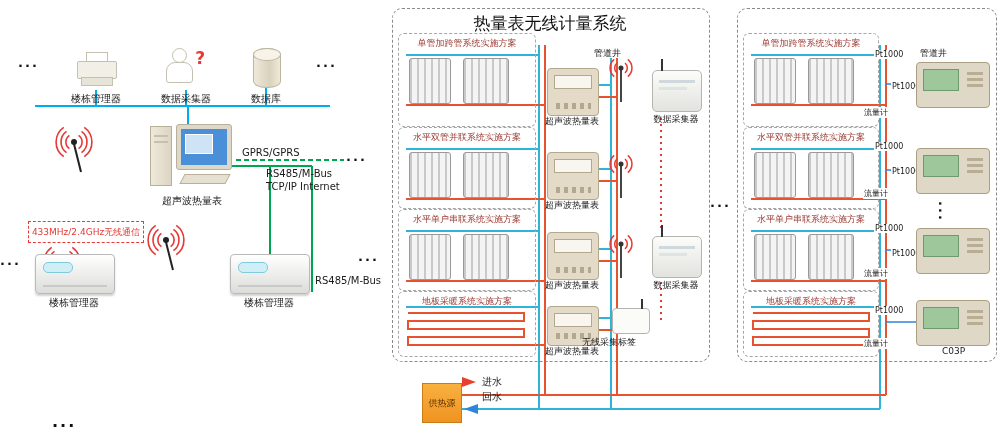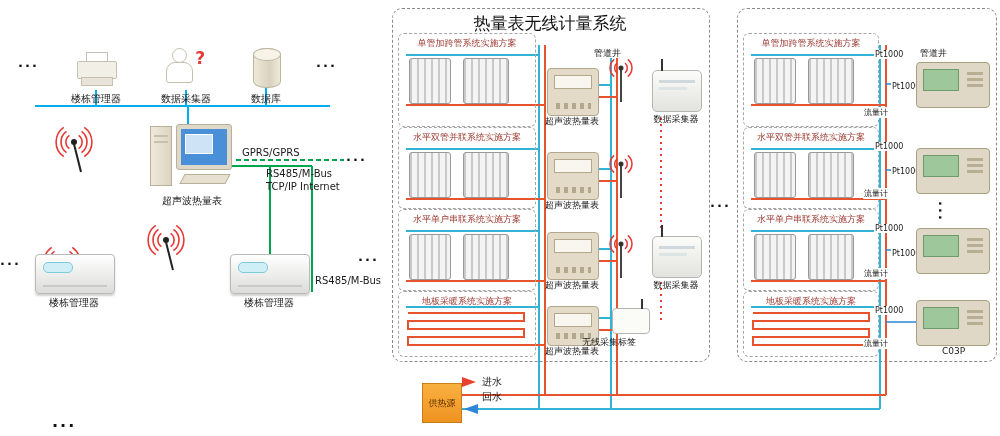--- a/index.html
+++ b/index.html
@@ -159,20 +159,23 @@
     <div class="win"></div>
   </div>
   <div class="a keyb" style="left:182px;top:174px;width:44px;height:8px"></div>
   <div class="a lbl cent" style="left:150px;top:194px;width:84px">超声波热量表</div>
 
   <div class="a lbl" style="left:242px;top:147px">GPRS/GPRS</div>
   <span class="a ell" style="left:346px;top:152px">···</span>
   <div class="a lbl" style="left:266px;top:168px">RS485/M-Bus</div>
   <div class="a lbl" style="left:266px;top:181px">TCP/IP Internet</div>
 
+  <div class="a redbox" style="left:28px;top:221px;width:114px;height:20px">
+    <span>433MHz/2.4GHz无线通信</span>
+  </div>
 
   <div class="a manager" style="left:35px;top:254px;width:78px;height:38px">
     <div class="logo"></div>
     <div class="slot"></div>
   </div>
   <div class="a lbl cent" style="left:38px;top:296px;width:72px">楼栋管理器</div>
 
   <div class="a manager" style="left:230px;top:254px;width:78px;height:38px">
     <div class="logo"></div>
     <div class="slot"></div>

